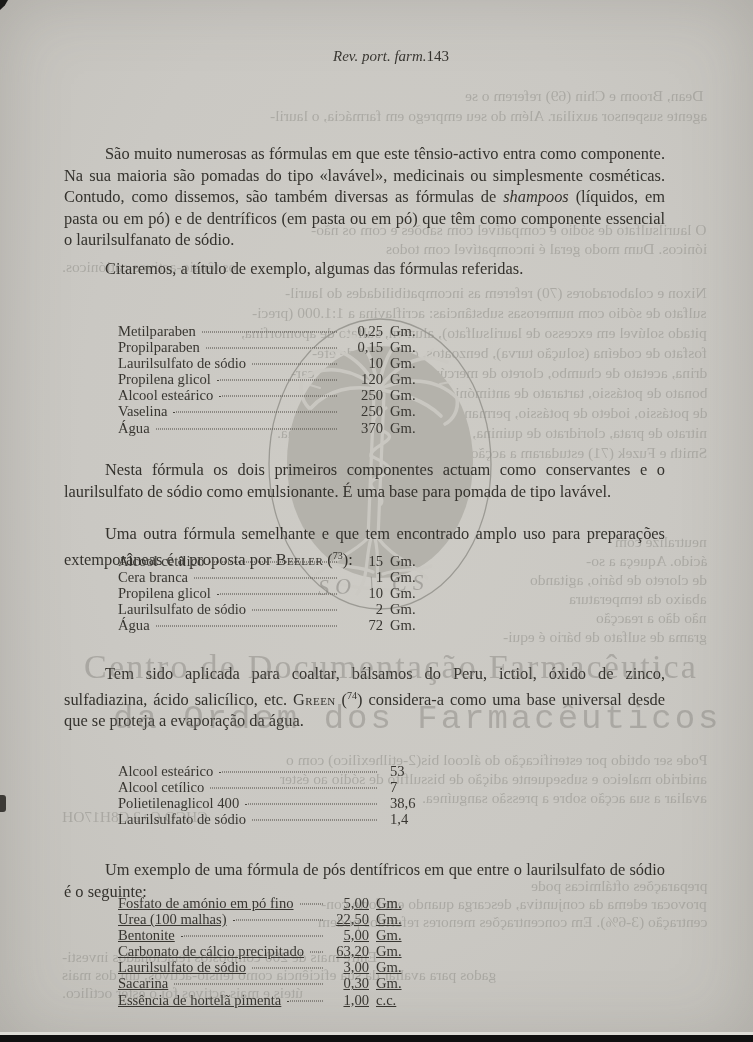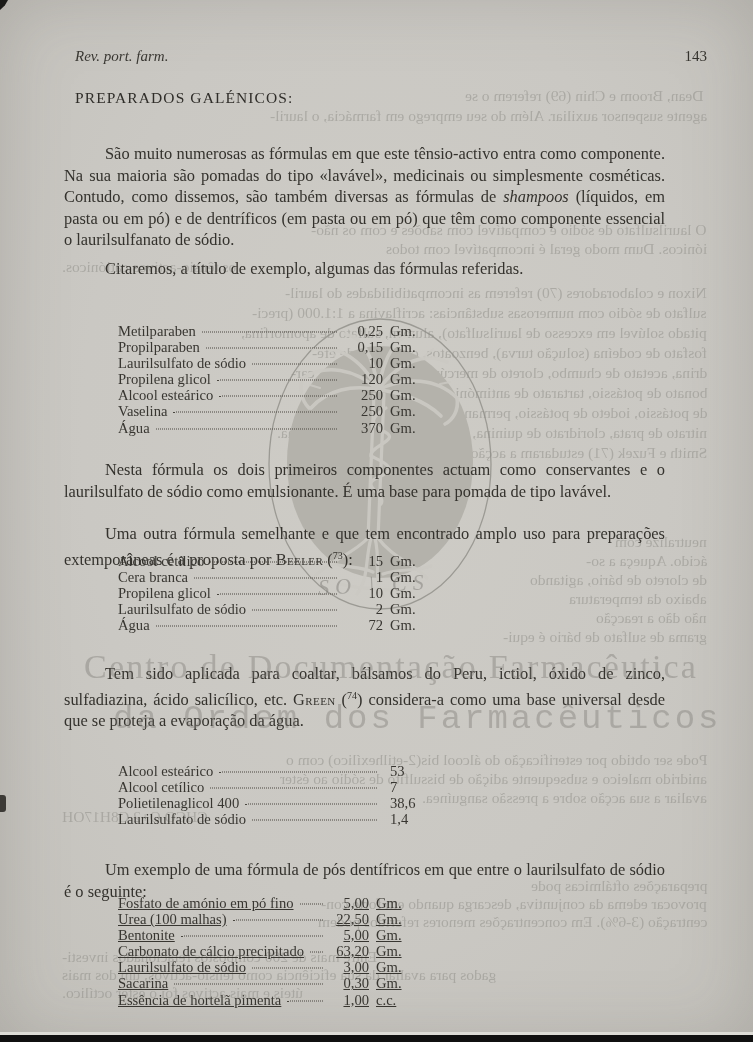--- a/index.html
+++ b/index.html
@@ -30,21 +30,21 @@
     color:rgba(122,120,114,0.40);
     font-size:34px;z-index:6;
   }
   .stamp-orn{
     position:absolute;left:318px;top:572px;z-index:6;
     font-style:italic;font-size:22px;letter-spacing:6px;
     color:rgba(118,116,110,0.45);transform:rotate(-3deg);
   }
   
   .content{position:absolute;z-index:4;}
-  .hdr{position:absolute;left:75px;top:48px;width:632px;display:flex;justify-content:space-between;align-items:baseline;}
+  .hdr{position:absolute;left:75px;top:48px;width:632px;display:flex;justify-content:center;align-items:baseline;}
   .journal{font-style:italic;font-size:15px;color:#3a3833;}
   .pageno{font-size:15px;}
   .title{position:absolute;left:75px;top:89px;font-size:15.5px;letter-spacing:1.1px;color:#2f2d29;}
   .para{
     position:absolute;left:64px;width:601px;
     font-size:16.4px;line-height:21.4px;
     text-align:justify;text-indent:41px;
   }
   .it{font-style:italic;}
   .sc{font-variant:small-caps;letter-spacing:.4px;}
@@ -130,21 +130,20 @@
       <path d="M75,268 C95,274 120,272 140,276"></path>
     </g>
   </svg>
   <span class="stamp-orn">SO | CS</span>
 
   <div class="hdr content">
     <span class="journal">Rev. port. farm.</span>
     <span class="pageno">143</span>
   </div>
 
-  <div class="title content">PREPARADOS GALÉNICOS:</div>
 
   <p class="para content" style="top:127px;"><span>São muito numerosas as fórmulas em que este tênsio-activo entra como componente. Na sua maioria são pomadas do tipo «lavável», medicinais ou simplesmente cosméticas. Contudo, como dissemos, são também diversas as fórmulas de </span><span class="it">shampoos</span><span> (líquidos, em pasta ou em pó) e de dentríficos (em pasta ou em pó) que têm como componente essencial o laurilsulfanato de sódio.</span></p>
 
   <p class="para content" style="top:242px;">Citaremos, a título de exemplo, algumas das fórmulas referidas.</p>
 
 
   <div class="ftable content" style="top:323px;width:314px;">
     <div class="frow">
         <span class="flabel">Metilparaben</span>
         <span class="lead"></span>

